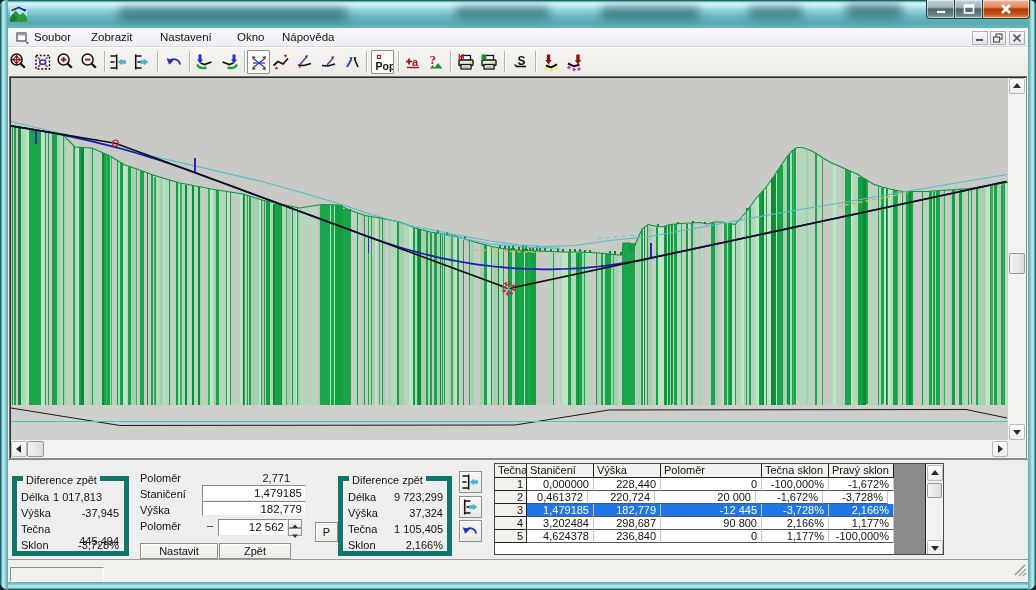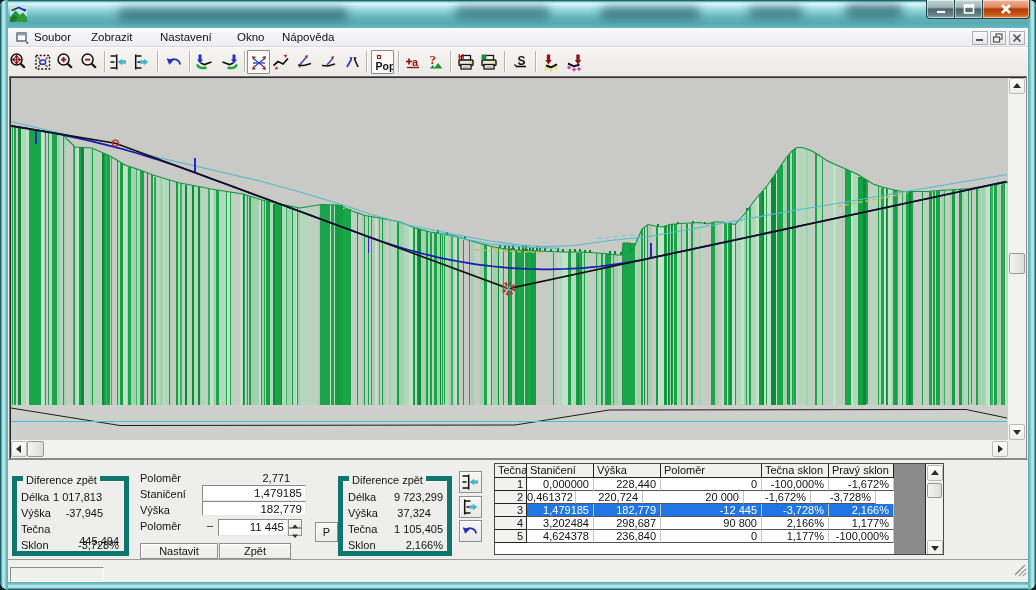--- a/index.html
+++ b/index.html
@@ -880,52 +880,52 @@
           </div>
       </div>
       <div class="sb" style="left:998px;top:363px;width:18px;height:18px;background:#eeeeec"></div>
     </div>
     <div id="panel">
       <div class="grp" style="left:4px;top:16px;width:117px;height:80px">
         <div class="glab">Diference zpět</div>
         <div class="lab" style="left:4px;top:10px">Délka</div>
           <div class="val" style="right:22px;top:10px">1 017,813</div>
         <div class="lab" style="left:4px;top:26px">Výška</div>
-          <div class="val" style="right:21px;top:26px">-37,945</div>
+          <div class="val" style="right:5px;top:26px">-37,945</div>
         <div class="lab" style="left:4px;top:42px">Tečna</div>
           <div class="val" style="right:5px;top:54px">445,494</div>
         <div class="lab" style="left:4px;top:58px">Sklon</div>
           <div class="val" style="right:5px;top:58px">-3,728%</div>
       </div>
       <div class="lab" style="left:132px;top:12px">Poloměr</div>
         <div class="val" style="left:200px;top:12px;width:82px">2,771</div>
       <div class="lab" style="left:132px;top:28px">Staničení</div>
       <div class="inp" style="left:194px;top:25px;width:104px;height:16px">1,479185</div>
       <div class="lab" style="left:132px;top:44px">Výška</div>
       <div class="inp" style="left:194px;top:41px;width:104px;height:15px">182,779</div>
       <div class="lab" style="left:132px;top:60px">Poloměr</div>
       <div class="lab" style="left:199px;top:59px">–</div>
-      <div class="inp" style="left:210px;top:59px;width:70px;height:17px">11 445</div>
+      <div class="inp" style="left:210px;top:59px;width:70px;height:17px">12 562</div>
       <div style="position:absolute;left:280px;top:59px;width:14px;height:17px">
         <div class="btn" style="left:0;top:0;width:14px;height:9px"><svg width="12" height="7" viewBox="0 0 12 7">
               <path d="M6,1.5 l3,3.5 h-6 z" fill="#333"></path>
             </svg></div>
         <div class="btn" style="left:0;top:9px;width:14px;height:8px"><svg width="12" height="6" viewBox="0 0 12 6">
               <path d="M6,5 l3,-3.5 h-6 z" fill="#333"></path>
             </svg></div>
       </div>
       <div class="btn" style="left:307px;top:62px;width:23px;height:20px;line-height:19px">P</div>
       <div class="btn" style="left:132px;top:83px;width:78px;height:16px;line-height:15px">Nastavit</div>
       <div class="btn" style="left:211px;top:83px;width:72px;height:16px;line-height:15px">Zpět</div>
       <div class="grp" style="left:330px;top:16px;width:114px;height:80px">
         <div class="glab">Diference zpět</div>
         <div class="lab" style="left:5px;top:10px">Délka</div>
           <div class="val" style="right:4px;top:10px">9 723,299</div>
         <div class="lab" style="left:5px;top:26px">Výška</div>
-          <div class="val" style="right:16px;top:26px">37,324</div>
+          <div class="val" style="right:4px;top:26px">37,324</div>
         <div class="lab" style="left:5px;top:42px">Tečna</div>
           <div class="val" style="right:4px;top:42px">1 105,405</div>
         <div class="lab" style="left:5px;top:58px">Sklon</div>
           <div class="val" style="right:4px;top:58px">2,166%</div>
       </div>
       <div class="ibtn" style="left:451px;top:11px">
           <svg width="20" height="20" viewBox="0 0 20 20">
             <g stroke="#111" stroke-width="1.5">
               <line x1="2.5" y1="4" x2="8.5" y2="4"></line>
               <line x1="2.5" y1="16" x2="8.5" y2="16"></line>
@@ -966,21 +966,21 @@
           <div class="trow">
             <div class="tc fix" style="width:32px">1</div>
             <div class="tc d" style="width:67px">0,000000</div>
             <div class="tc d" style="width:67px">228,440</div>
             <div class="tc d" style="width:101px">0</div>
             <div class="tc d" style="width:67px">-100,000%</div>
             <div class="tc d" style="width:65px">-1,672%</div>
           </div>
           <div class="trow">
             <div class="tc fix" style="width:32px">2</div>
-            <div class="tc d" style="width:49px">0,461372</div>
+            <div class="tc d" style="width:61px">0,461372</div>
             <div class="tc d" style="width:67px">220,724</div>
             <div class="tc d" style="width:101px">20 000</div>
             <div class="tc d" style="width:67px">-1,672%</div>
             <div class="tc d" style="width:65px">-3,728%</div>
           </div>
           <div class="trow">
             <div class="tc fix" style="width:32px">3</div>
             <div class="tc d sel" style="width:67px">1,479185</div>
             <div class="tc d sel" style="width:67px">182,779</div>
             <div class="tc d sel" style="width:101px">-12 445</div>

